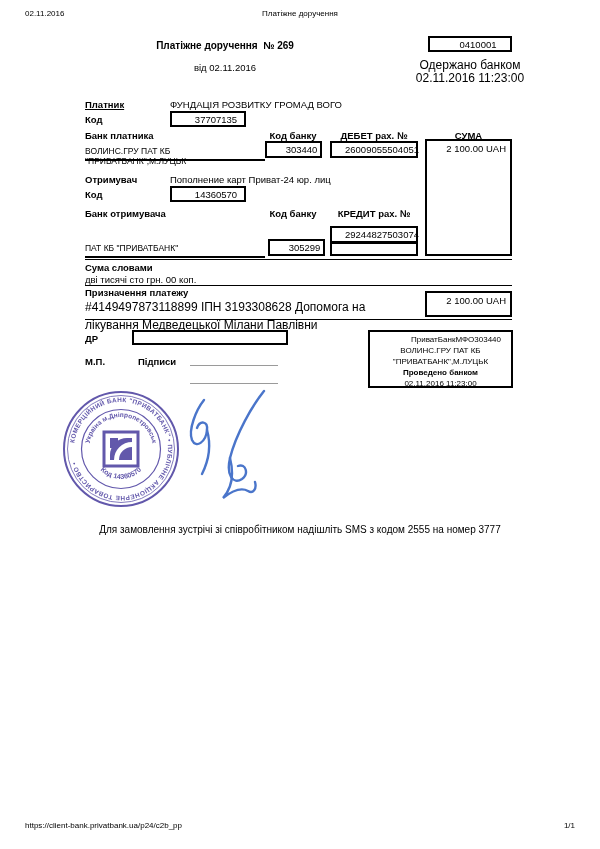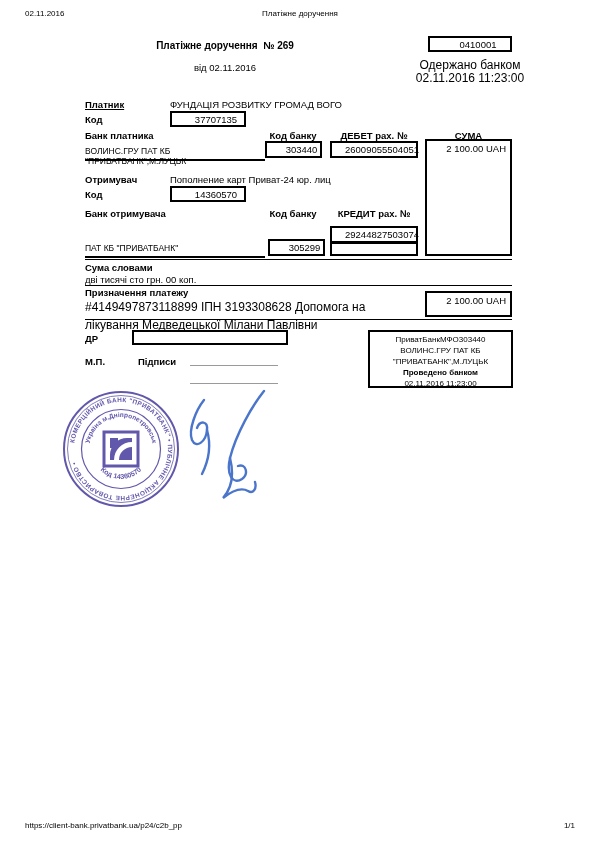--- a/index.html
+++ b/index.html
@@ -17,21 +17,21 @@
   .fs95 { font-size:9.5px; }
   .fs10 { font-size:10px; }
   .ctr { text-align:center; }
   .rt  { text-align:right; }
   .box { border:2px solid #000; background:#fff;padding-left:16px; }
   .boxval { display:flex; align-items:center; justify-content:center; font-size:9.5px; }
   .hline { background:#000; height:1px; }
   .thickline { background:#000; height:2px; }
   .grayline { background:#9a9a9a; height:1px; }
   .stampbox { border:2px solid #000; font-size:8px; line-height:11px; text-align:center; padding-top:2px; }
-  .stampbox .l1 { display:flex; justify-content:center; padding:0 28px; }
+  .stampbox .l1 { display:flex; justify-content:flex-end; padding:0 10px; }
   .purpose { line-height:18px; }
   svg text { font-family:"Liberation Sans","DejaVu Sans",sans-serif; }
 </style>
 </head>
 <body>
 
 <div class="page">
 
   <div class="abs fs8" style="left:25px; top:9px;">02.11.2016</div>
   <div class="abs fs8 ctr" style="left:0; top:9px; width:600px;">Платіжне доручення</div>
@@ -160,17 +160,18 @@
 
   <svg class="abs" style="left:178px; top:386px;" width="100" height="118" viewBox="0 0 100 118">
     <g fill="none" stroke="#3b6ac6" stroke-width="2.4" stroke-linecap="round" opacity="0.92">
       <path d="M 26,14 C 18,24 10,44 14,54 C 18,63 28,56 29,44 C 30,35 22,34 19,42"></path>
       <path d="M 29,44 C 33,58 31,74 24,88"></path>
       <path d="M 86,5 C 74,20 58,48 52,72 C 48,89 55,99 64,93 C 71,88 68,77 60,80"></path>
       <path d="M 52,72 C 56,88 54,102 45,112 C 54,105 63,101 70,105 C 75,108 79,103 77,96"></path>
     </g>
   </svg>
 
+  <div class="abs fs10 ctr" style="left:0; top:524px; width:600px;">Для замовлення зустрічі зі співробітником надішліть SMS з кодом 2555 на номер 3777</div>
 
   <div class="abs fs8" style="left:25px; top:821px;">https://client-bank.privatbank.ua/p24/c2b_pp</div>
   <div class="abs fs8 rt" style="right:25px; top:821px;">1/1</div>
 
 </div>
 
 </body></html>

